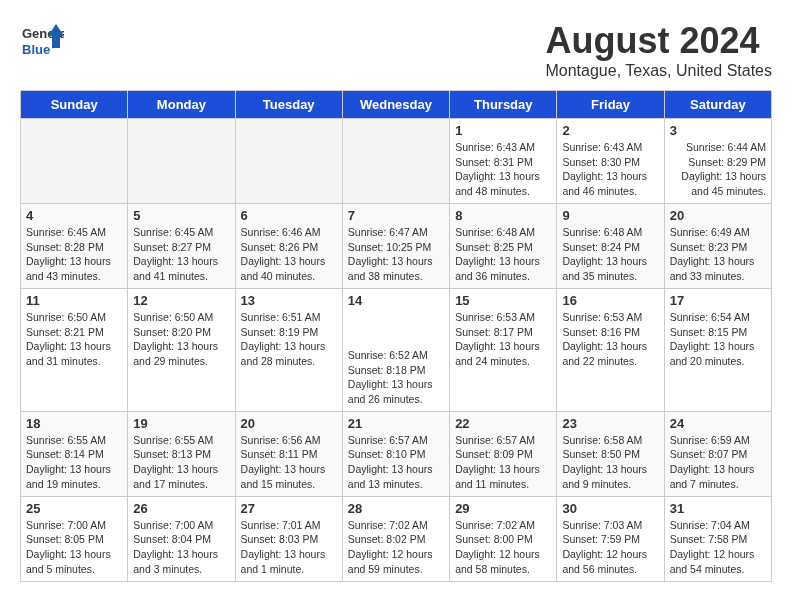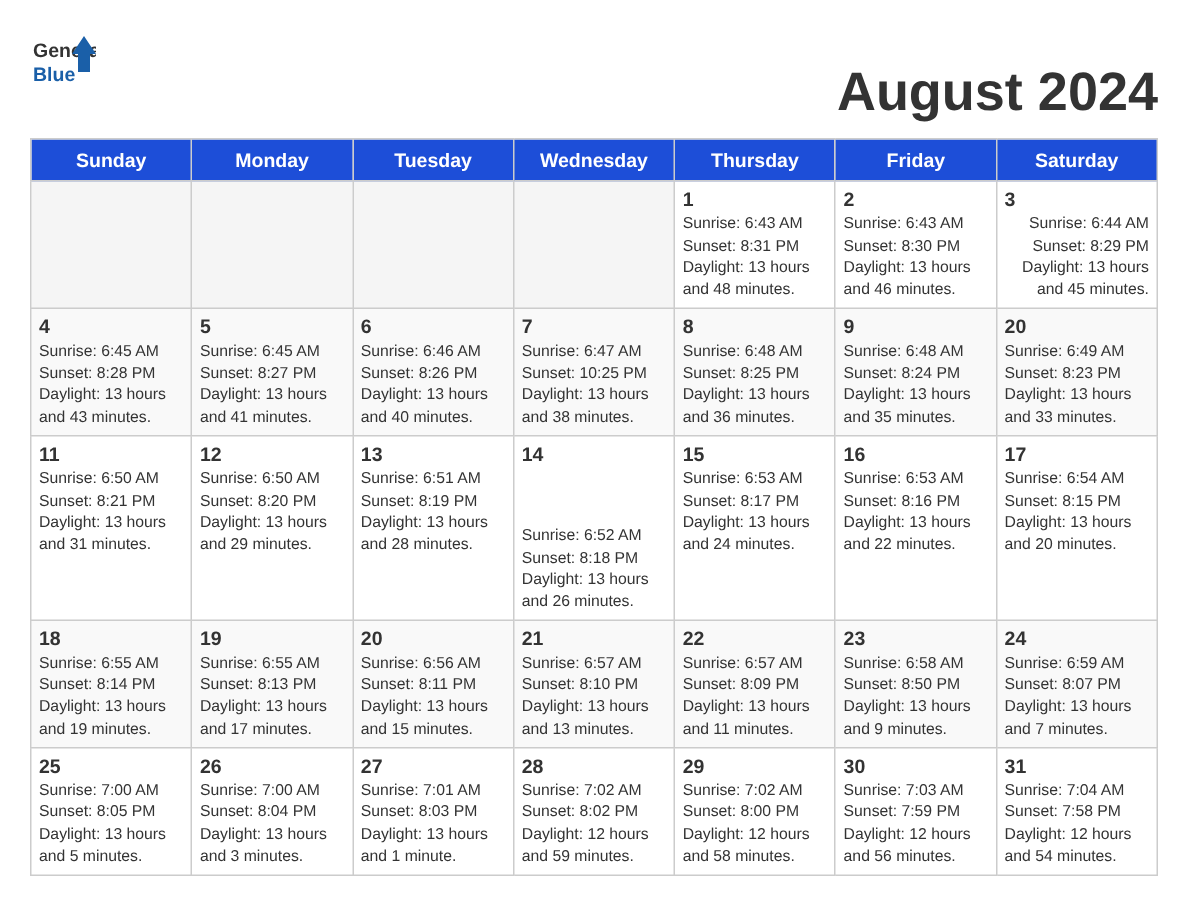--- a/index.html
+++ b/index.html
@@ -16,21 +16,20 @@
       align-items: flex-start;
       margin-bottom: 10px;
     }
     .logo {
       display: flex;
       align-items: center;
       gap: 6px;
     }
     .title-block {
       text-align: left;
-      margin-top: 20px;
     }
     .month-year {
       font-size: 36px;
       font-weight: bold;
       color: #333;
     }
     .location {
       font-size: 16px;
       color: #333;
     }
@@ -85,20 +84,21 @@
   <div class="logo">
   <svg width="44" height="44" viewBox="0 0 44 44">
     <rect width="44" height="44" fill="white"></rect>
     <text x="2" y="18" font-size="13" font-weight="bold" fill="#333" font-family="Arial">General</text>
     <text x="2" y="34" font-size="13" font-weight="bold" fill="#1a5fa8" font-family="Arial">Blue</text>
     <polygon points="36,4 44,16 40,16 40,28 32,28 32,16 28,16" fill="#1a5fa8"></polygon>
   </svg>
 </div>
   <div class="title-block">
     <div class="month-year">August 2024</div>
+    <div class="location">Montague, Texas, United States</div>
   </div>
 </div>
 
 <table>
   <thead>
     <tr>
     <th>Sunday</th>
         <th>Monday</th>
         <th>Tuesday</th>
         <th>Wednesday</th>

